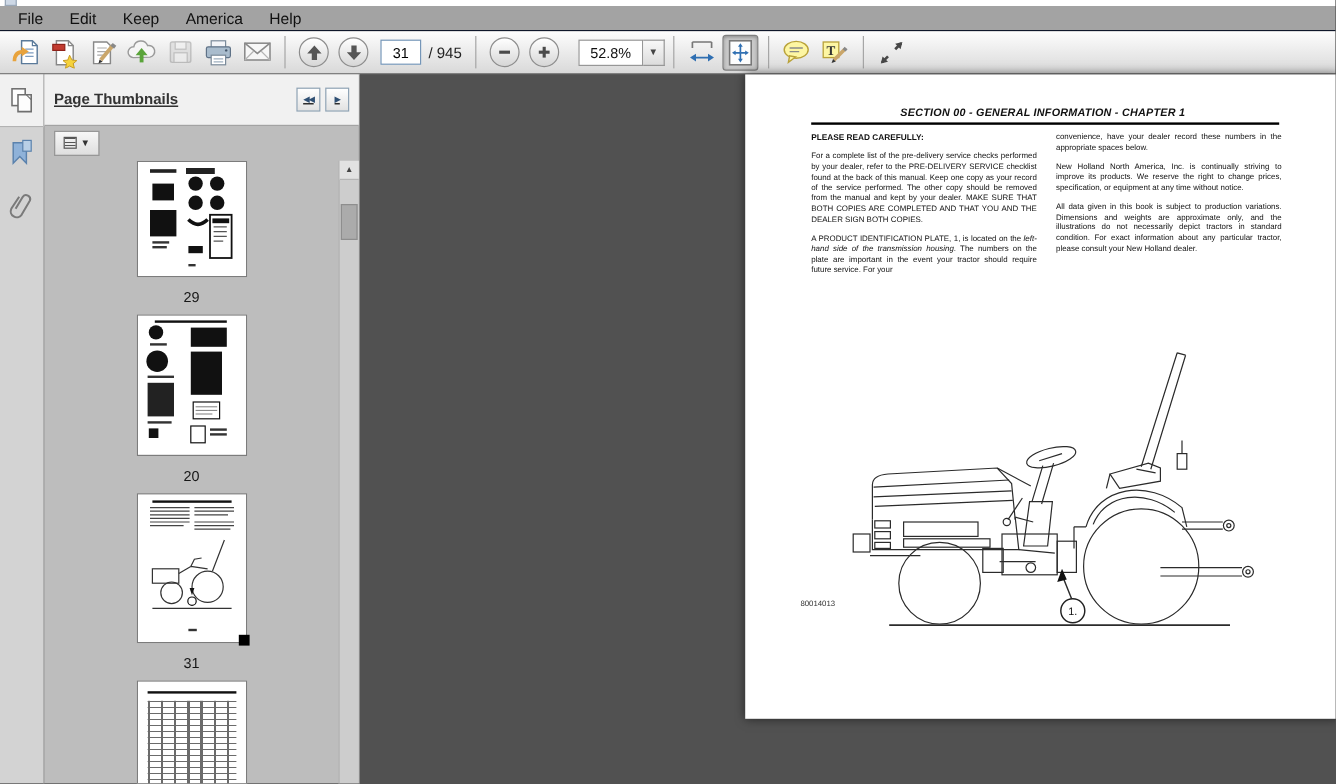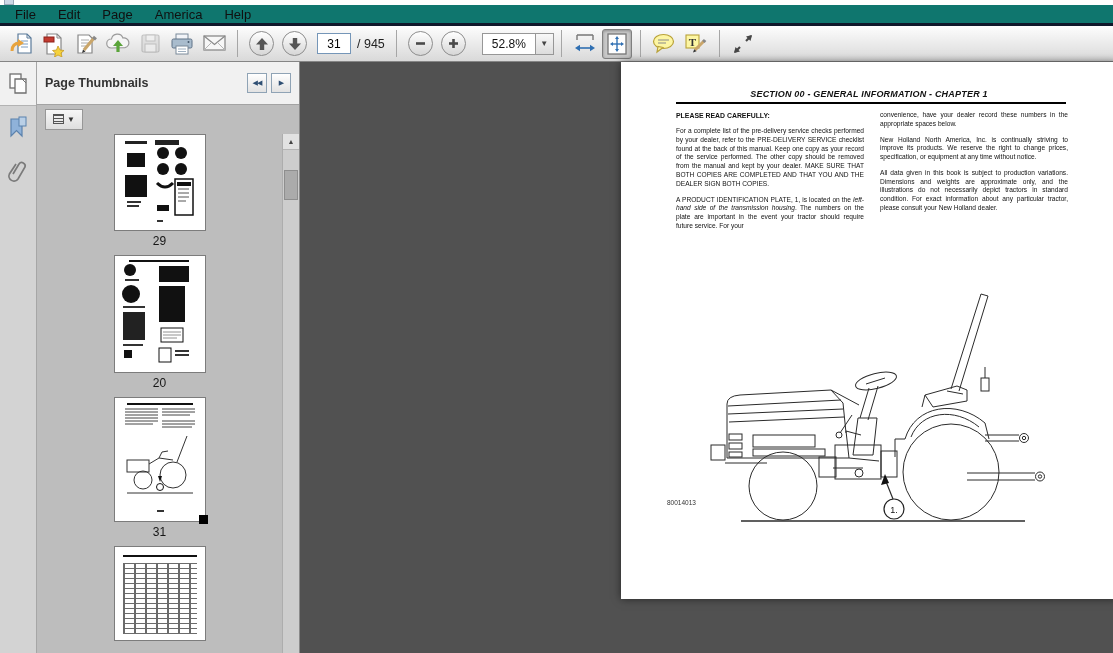--- a/index.html
+++ b/index.html
@@ -4,49 +4,49 @@
 <style>
   * { box-sizing: border-box; }
   html,body { margin:0; padding:0; }
   body {
     width:1113px; height:653px; position:relative; overflow:hidden;
     font-family:"Liberation Sans", sans-serif; background:#515151;
   }
   
   .titlebar { position:absolute; top:0; left:0; right:0; height:5px; background:#ffffff; }
   .titlebar .app-icon-fragment { position:absolute; left:4px; top:0; width:10px; height:5px; background:#cdd8e6; border:1px solid #9aa8b8; border-top:none; }
-  .menubar { position:absolute; top:5px; left:0; right:0; height:21px; background:#0f766e; display:flex; align-items:center; padding-left:4px; border-bottom:3px solid #0f172a; }
+  .menubar { position:absolute; top:5px; left:0; right:0; height:21px; background:#a3a3a3; display:flex; align-items:center; padding-left:4px; border-bottom:1px solid #0f172a; }
   .menu-item { font-size:13px; color:#101010; padding:2px 11px; cursor:default; }
   .toolbar { position:absolute; top:26px; left:0; right:0; height:36px; background:linear-gradient(#fdfdfd,#d9d9d9); border-bottom:1px solid #858585; display:flex; align-items:center; padding-left:6px; }
   .tb-btn { width:30px; height:30px; display:flex; align-items:center; justify-content:center; border-radius:3px; margin:0 1px; }
   .tb-btn.disabled { opacity:.55; }
   .tb-sep { width:1px; height:27px; background:#a6a6a6; margin:0 7px; }
   .round-btn { width:25px; height:25px; border-radius:50%; border:1px solid #8d8d8d; background:linear-gradient(#ffffff,#d6d6d6); display:flex; align-items:center; justify-content:center; margin:0 4px; }
   .page-input { width:34px; height:21px; border:1px solid #7596b8; background:#fff; text-align:center; font-size:12px; font-family:"Liberation Sans",sans-serif; margin:0 4px 0 6px; padding:0; }
   .page-total { font-size:12.5px; color:#222; margin:0 4px 0 2px; white-space:nowrap; }
   .zoom-box { display:flex; height:22px; margin-left:12px; }
   .zoom-value { width:54px; border:1px solid #979797; background:#fff; font-size:12px; color:#111; display:flex; align-items:center; justify-content:center; }
   .zoom-caret { width:18px; border:1px solid #979797; border-left:none; background:linear-gradient(#f8f8f8,#dcdcdc); display:flex; align-items:center; justify-content:center; font-size:8px; color:#444; }
   .tool-active { border:1px solid #7f7f7f; background:#c9c9c9; box-shadow:inset 0 1px 3px rgba(0,0,0,.3); }
   
   .main { position:absolute; top:62px; left:0; right:0; bottom:0; display:flex; }
   .navstrip { width:37px; background:#d3d3d3; border-right:1px solid #a6a6a6; }
   .nav-item { width:36px; height:44px; display:flex; align-items:center; justify-content:center; }
   .nav-item.active { background:#f1f1f1; border-bottom:1px solid #b3b3b3; }
   .sidepanel { width:263px; background:#bdbdbd; position:relative; border-right:1px solid #8a8a8a; }
-  .panel-header { height:43px; background:#f1f1f1; border-bottom:1px solid #a3a3a3; display:flex; align-items:center; padding:0 8px; }
+  .panel-header { height:43px; background:#f1f1f1; border-bottom:1px solid #a3a3a3; display:flex; align-items:center; padding:0 8px;text-decoration:underline; }
   .panel-title { flex:1; font-size:12.5px; font-weight:700; color:#333; }
   .hdr-btn { width:20px; height:20px; border:1px solid #8fa3b5; background:linear-gradient(#fff,#e2e2e2); display:flex; align-items:center; justify-content:center; font-size:7px; color:#2f4f73; margin-left:4px; letter-spacing:-1px; }
   .panel-toolbar { height:28px; display:flex; align-items:center; padding-left:8px; }
   .options-btn { width:38px; height:21px; border:1px solid #979797; background:linear-gradient(#f7f7f7,#dedede); display:flex; align-items:center; justify-content:center; gap:3px; }
   .options-glyph { width:11px; height:10px; border:1px solid #555; background:
      repeating-linear-gradient(#555 0 1px, transparent 1px 3px); }
   .options-caret { font-size:8px; color:#333; }
   .thumb-list { position:absolute; top:72px; left:0; right:17px; bottom:0; display:flex; flex-direction:column; align-items:center; overflow:hidden; }
-  .thumb-item { display:flex; flex-direction:column; align-items:center; margin-bottom:7px; }
+  .thumb-item { display:flex; flex-direction:column; align-items:center; margin-bottom:7px;gap:7px; }
   .thumb-page { width:92px; background:#fff; border:1px solid #7c7c7c; position:relative; overflow:visible; }
   .h97 { height:97px; } .h118 { height:118px; } .h125 { height:125px; } .h95 { height:95px; }
   .thumb-label { font-size:12px; color:#161616; margin-top:3px; }
   .sel-handle { position:absolute; right:-3px; bottom:-3px; width:9px; height:9px; background:#000; }
   .symbol-grid { position:absolute; left:8px; right:8px; top:16px; bottom:6px;
      background-image: repeating-linear-gradient(#3a3a3a 0 1px, transparent 1px 5px),
                        repeating-linear-gradient(90deg, #3a3a3a 0 2px, transparent 2px 11px);
      opacity:.75; }
   .thumb-rule { position:absolute; left:8px; right:8px; top:8px; height:2px; background:#111; }
   .sb { position:absolute; top:72px; right:0; bottom:0; width:17px; background:#cdcdcd; border-left:1px solid #adadad; }
@@ -67,21 +67,21 @@
 </head>
 <body>
 
 <div class="titlebar">
   <div class="app-icon-fragment"></div>
 </div>
 
 <div class="menubar">
   <span class="menu-item">File</span>
   <span class="menu-item">Edit</span>
-  <span class="menu-item">Page</span>
+  <span class="menu-item">Keep</span>
   <span class="menu-item">America</span>
   <span class="menu-item">Help</span>
 </div>
 
 <div class="toolbar">
   <div class="tb-btn">
     <svg width="26" height="26" viewBox="0 0 26 26">
       <path d="M9,3 h9 l4,4 v15 h-13 z" fill="#ffffff" stroke="#5a7a9a" stroke-width="1.2"></path>
       <path d="M18,3 v4 h4" fill="none" stroke="#5a7a9a"></path>
       <path d="M12,10 h7 M12,13 h7 M12,16 h7" stroke="#7d9cc0" stroke-width="1"></path>

